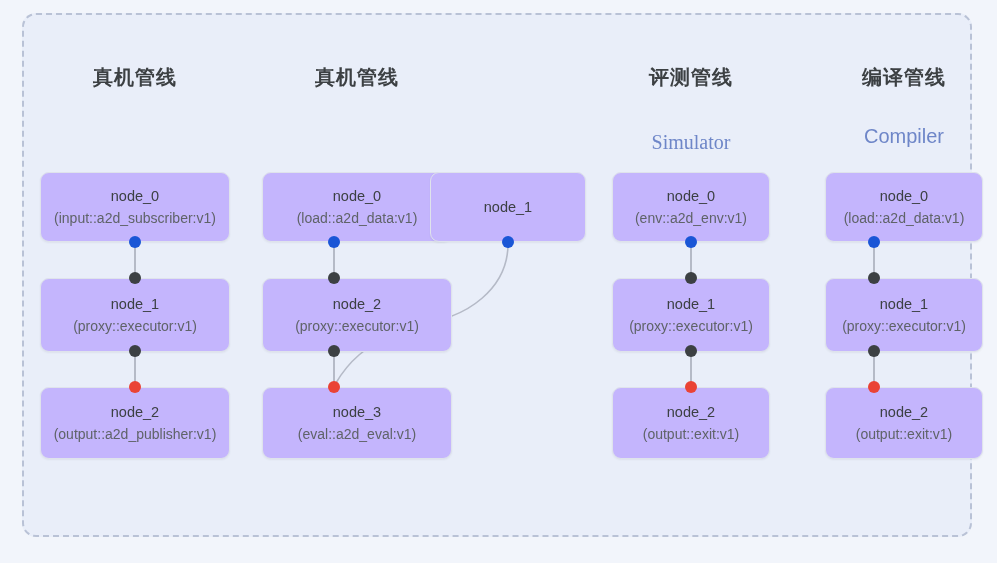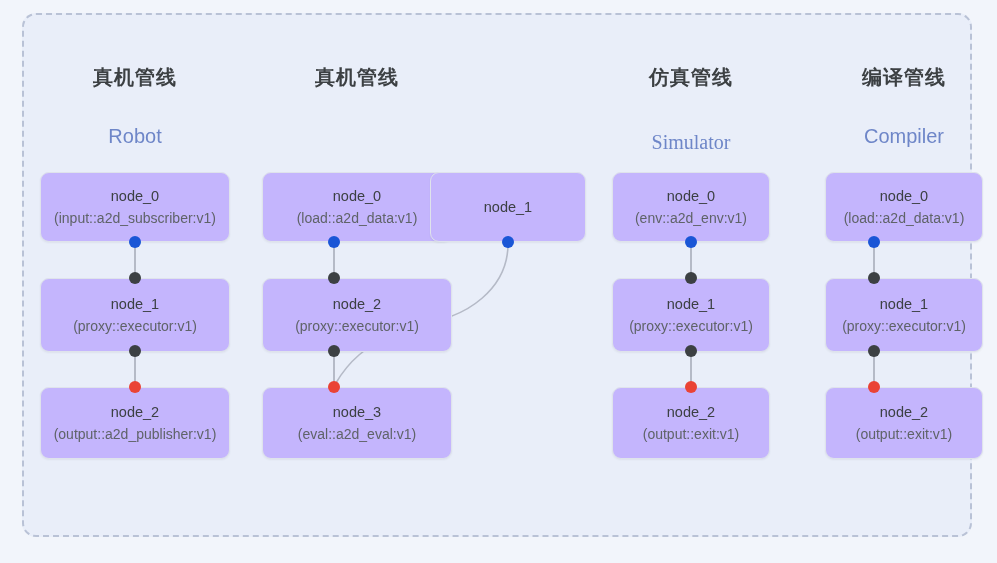--- a/index.html
+++ b/index.html
@@ -134,21 +134,20 @@
   <div id="pipeline-container"></div>
 
   <svg id="curves-layer" viewBox="0 0 997 563" xmlns="http://www.w3.org/2000/svg">
       <path d="M 508 244 C 508 286 470 320 414 324" fill="none" stroke="#b5bac7" stroke-width="1.6"></path>
       <path d="M 390 337 C 368 344 348 362 336 383" fill="none" stroke="#b5bac7" stroke-width="1.6"></path>
     </svg>
 
   <div id="columns-layer">
       <div class="pipeline-column" style="left: 40px; width: 190px; height: 563px;">
         <div class="column-title" style="top: 64px;">真机管线</div>
-        <div class="column-subtitle" style="top: 125px;">Robot</div>
         <div class="node-box" style="left: 0px; top: 172px; width: 190px; height: 70px;">
           <div class="node-name">node_0</div>
           <div class="node-type">(input::a2d_subscriber:v1)</div>
         </div>
         <div class="node-box" style="left: 0px; top: 278px; width: 190px; height: 74px;">
           <div class="node-name">node_1</div>
           <div class="node-type">(proxy::executor:v1)</div>
         </div>
         <div class="node-box" style="left: 0px; top: 387px; width: 190px; height: 72px;">
           <div class="node-name">node_2</div>
@@ -169,21 +168,21 @@
           <div class="node-name">node_3</div>
           <div class="node-type">(eval::a2d_eval:v1)</div>
         </div>
       </div>
       <div class="pipeline-column" style="left: 430px; width: 156px; height: 563px;">
         <div class="node-box" style="left: 0px; top: 172px; width: 156px; height: 70px;">
           <div class="node-name">node_1</div>
         </div>
       </div>
       <div class="pipeline-column" style="left: 612px; width: 158px; height: 563px;">
-        <div class="column-title" style="top: 64px;">仿真管线</div>
+        <div class="column-title" style="top: 64px;">评测管线</div>
         <div class="column-subtitle" style="top: 131px; font-family: Liberation Serif, serif;">Simulator</div>
         <div class="node-box" style="left: 0px; top: 172px; width: 158px; height: 70px;">
           <div class="node-name">node_0</div>
           <div class="node-type">(env::a2d_env:v1)</div>
         </div>
         <div class="node-box" style="left: 0px; top: 278px; width: 158px; height: 74px;">
           <div class="node-name">node_1</div>
           <div class="node-type">(proxy::executor:v1)</div>
         </div>
         <div class="node-box" style="left: 0px; top: 387px; width: 158px; height: 72px;">

